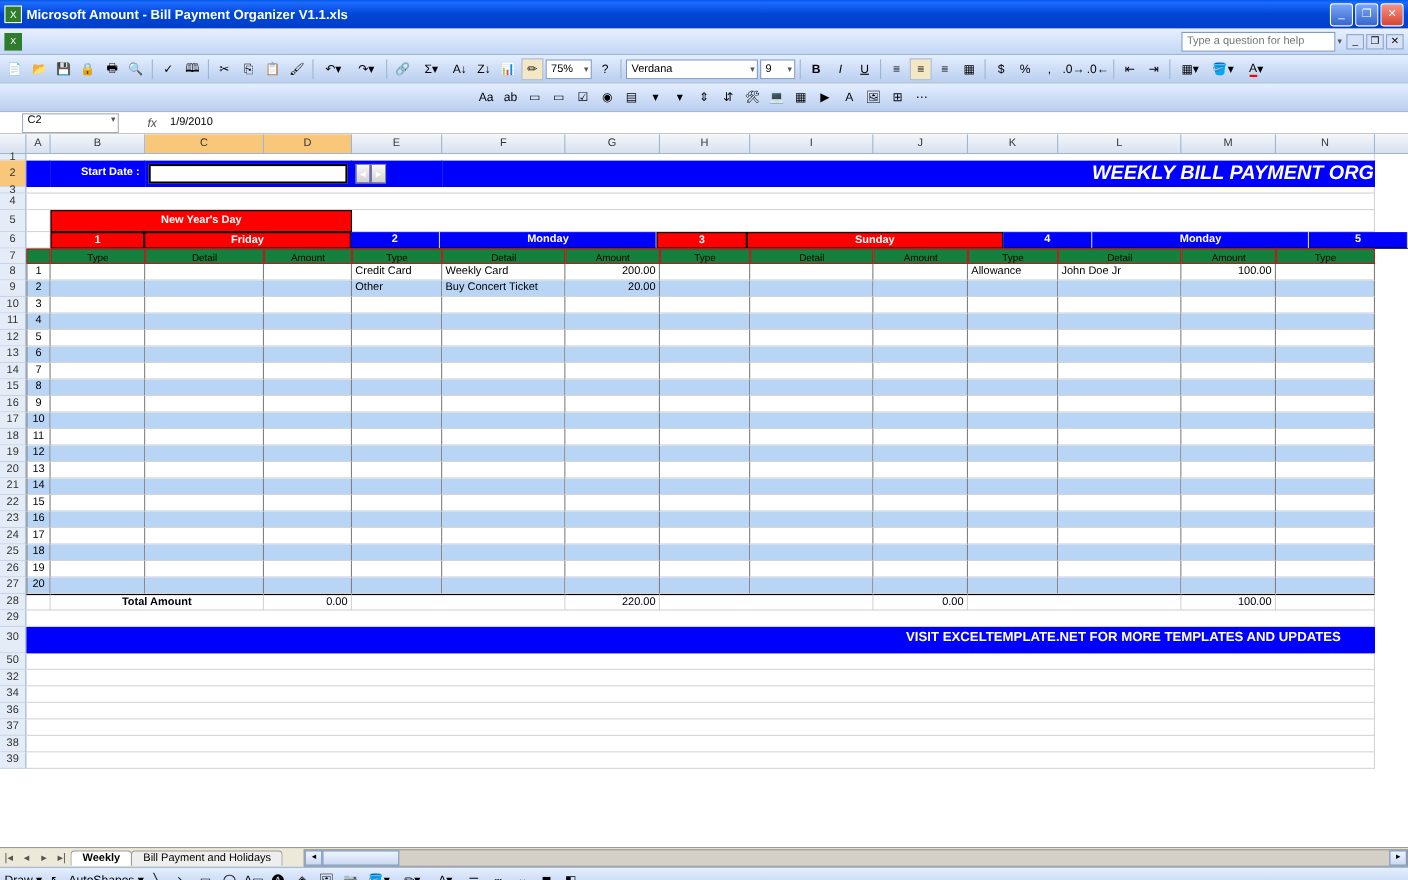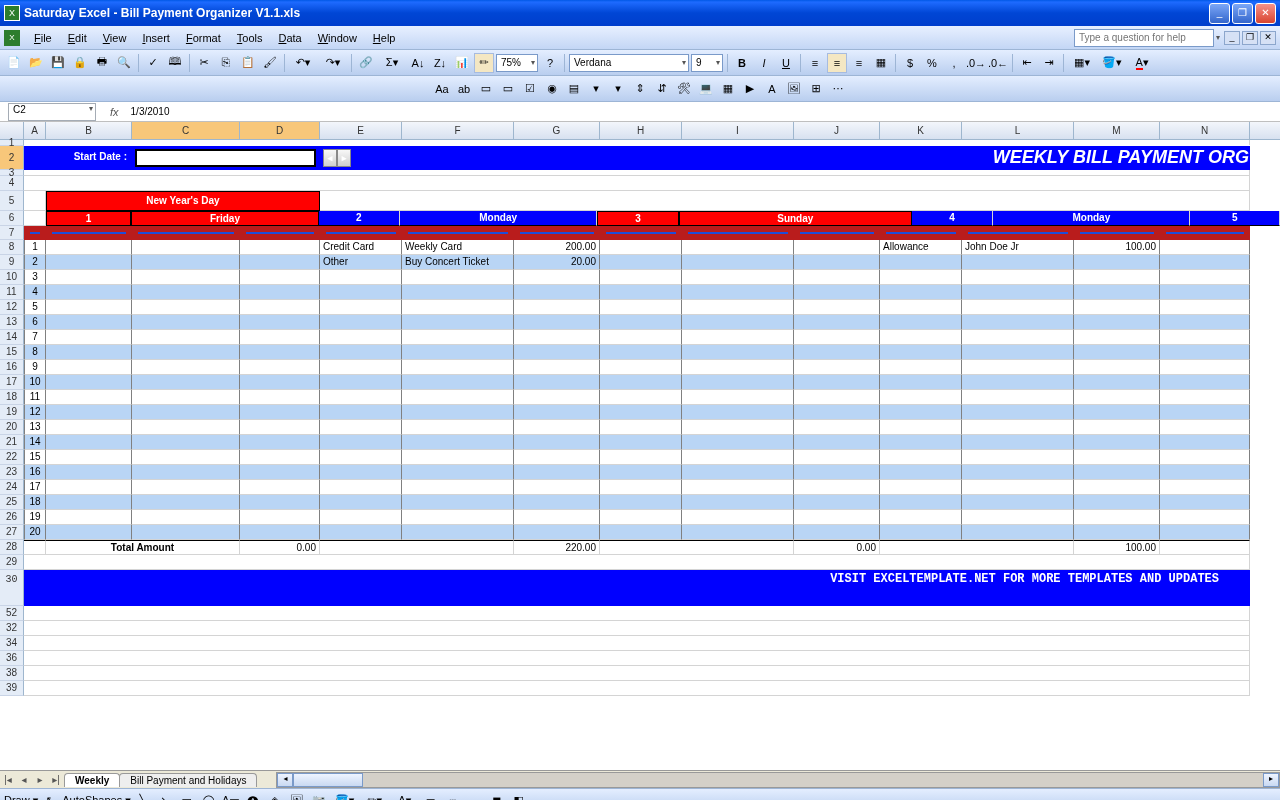--- a/index.html
+++ b/index.html
@@ -29,42 +29,42 @@
 .combo { height: 18px; border: 1px solid #7a9ac9; background: white; padding: 0 14px 0 4px; font-size: 10px; display: flex; align-items: center; position: relative; }
 .combo::after { content: "▾"; position: absolute; right: 2px; font-size: 8px; color: #555; }
 .combo.font { width: 120px; }
 .combo.size { width: 32px; }
 .combo.zoom { width: 42px; }
 
 .toolbar2 { height: 26px; background: linear-gradient(to bottom, #e4eeff, #b9ceef); border-bottom: 1px solid #9db5d5; display: flex; align-items: center; justify-content: center; gap: 2px; }
 
 
 .fbar { height: 20px; background: #fff; border-bottom: 1px solid #bfbfbf; display: flex; align-items: center; }
-.namebox { width: 88px; height: 18px; border: 1px solid #a5acb5; margin: 0 8px; padding: 0 4px; background: white; font-size: 10px; position: relative; }
+.namebox { width: 88px; height: 18px; border: 1px solid #a5acb5; margin: 0 20px; padding: 0 4px; background: white; font-size: 10px; position: relative; }
 .namebox::after { content: "▾"; position: absolute; right: 2px; font-size: 8px; color: #555; }
 .fx { padding: 0 6px; font-style: italic; color: #555; }
 .formula { flex: 1; padding-left: 6px; font-size: 10px; }
 
 
 .gridwrap { position: relative; height: 648px; background: white; overflow: hidden; }
 .colheads { display: flex; height: 18px; background: linear-gradient(to bottom, #f3f6fb, #d8e1f0); border-bottom: 1px solid #9eb6ce; }
 .corner { width: 24px; border-right: 1px solid #9eb6ce; background: linear-gradient(to bottom, #f3f6fb, #d8e1f0); }
 .colhead { border-right: 1px solid #9eb6ce; text-align: center; font-size: 10px; line-height: 17px; color: #333; cursor: pointer; }
 .colhead.sel { background: #f8c77a; }
 
 .rows { position: relative; }
 .row { display: flex; height: 15px; }
 .rowhead { width: 24px; background: linear-gradient(to bottom bottom, #f3f6fb, #d8e1f0); background: #e4ecf7; border-right: 1px solid #9eb6ce; border-bottom: 1px solid #c9d4e6; text-align: center; font-size: 10px; line-height: 14px; color: #333; cursor: pointer; }
 .rowhead.sel { background: #f8c77a; }
 .cell { border-right: 1px solid #d4d4d4; border-bottom: 1px solid #d4d4d4; overflow: hidden; padding: 0 3px; font-size: 10px; line-height: 14px; white-space: nowrap; }
 .cell.stripe { background: #b9d5f5; }
 .cell.bluehdr { background: #0000ff; color: white; font-weight: bold; text-align: center; border-bottom: none; border-right: 1px solid #0000ff; }
 .cell.redhhdr { background: #ff0000; color: white; font-weight: bold; text-align: center; border: 1px solid #000; }
 .cell.dayhdr { background: #0000ff; color: white; font-weight: bold; text-align: center; border-bottom: 1px solid #000; }
-.cell.subhdr { background: #1d4ed8; text-align: center; border: 6px solid #b91c1c; font-size: 9px; }
+.cell.subhdr { background: #15803d; text-align: center; border: 1px solid #b91c1c; font-size: 9px; }
 .cell.numcol { text-align: center; border-left: 1px solid #808080; border-right: 1px solid #808080; border-bottom: 1px solid #d4d4d4; }
 .cell.right { text-align: right; }
 .cell.bold { font-weight: bold; }
 .cell.center { text-align: center; }
 .cell.banner { font-family: Arial; font-size: 18px; font-weight: bold; font-style: italic; color: #ffffff; text-align: right; }
 .cell.totrow { border-top: 1px solid #000; }
 .startdate-input { width: 188px; height: 18px; border: 2px solid #000; background: white; text-align: center; font-size: 10px; }
 .spinbtn { width: 14px; height: 18px; background: linear-gradient(to bottom, #f8f8f8, #d0d0d0); border: 1px solid #888; text-align: center; font-size: 9px; line-height: 16px; cursor: pointer; }
 
 
@@ -80,41 +80,30 @@
 
 .drawbar { height: 24px; background: linear-gradient(to bottom, #e4eeff, #b9ceef); border-top: 1px solid #9db5d5; border-bottom: 1px solid #9db5d5; display: flex; align-items: center; padding: 0 4px; gap: 2px; font-size: 11px; }
 
 .datarow .cell { border-right: 1px solid #808080; }
 </style>
 </head>
 <body>
 
 <div class="titlebar">
   <div class="xl-icon">X</div>
-  <div class="title">Saturday Excel - Bill Payment Organizer V1.1.xls</div>
+  <div class="title">Microsoft Amount - Bill Payment Organizer V1.1.xls</div>
   <div class="winbtns">
     <div class="winbtn">_</div>
     <div class="winbtn">❐</div>
     <div class="winbtn close">✕</div>
   </div>
 </div>
 
 <div class="menurow">
   <div class="xl-icon2">X</div>
-  <div id="menus" style="display: flex;">
-      <div class="menuitem"><u>F</u>ile</div>
-      <div class="menuitem"><u>E</u>dit</div>
-      <div class="menuitem"><u>V</u>iew</div>
-      <div class="menuitem"><u>I</u>nsert</div>
-      <div class="menuitem"><u>F</u>ormat</div>
-      <div class="menuitem"><u>T</u>ools</div>
-      <div class="menuitem"><u>D</u>ata</div>
-      <div class="menuitem"><u>W</u>indow</div>
-      <div class="menuitem"><u>H</u>elp</div>
-    </div>
   <div class="spacer"></div>
   <input class="helpbox" placeholder="Type a question for help" style="">
   <span style="font-size:8px;padding:0 2px;color:#555;">▾</span>
   <div class="mdimin">_</div>
   <div class="mdimax">❐</div>
   <div class="mdiclose">✕</div>
 </div>
 
 <div class="toolbar">
   <div class="tbtn">📄</div>
@@ -194,21 +183,21 @@
   <div class="tbtn">▶</div>
   <div class="tbtn">A</div>
   <div class="tbtn">🖼</div>
   <div class="tbtn">⊞</div>
   <div class="tbtn">⋯</div>
 </div>
 
 <div class="fbar">
   <div class="namebox">C2</div>
   <div class="fx">fx</div>
-  <div class="formula">1/3/2010</div>
+  <div class="formula">1/9/2010</div>
 </div>
 
 <div class="gridwrap">
   <div class="colheads" id="colheads">
     <div class="corner"></div>
   <div class="colhead" style="width: 22px;">A</div>
       <div class="colhead" style="width: 86px;">B</div>
       <div class="colhead sel" style="width: 108px;">C</div>
       <div class="colhead sel" style="width: 80px;">D</div>
       <div class="colhead" style="width: 82px;">E</div>
@@ -634,38 +623,42 @@
         <div class="cell totrow" style="width: 194px;"></div>
         <div class="cell right totrow" style="width: 86px;">0.00</div>
         <div class="cell totrow" style="width: 194px;"></div>
         <div class="cell right totrow" style="width: 86px;">100.00</div>
         <div class="cell totrow" style="width: 90px;"></div>
       </div>
       <div class="row">
         <div class="rowhead">29</div>
         <div class="cell " style="width: 1226px;"></div>
       </div>
-      <div class="row" style="height: 36px; font-family: Liberation Mono, monospace;">
+      <div class="row" style="height: 24px;">
         <div class="rowhead" style="line-height: 19px;">30</div>
         <div class="cell bluehdr" style="width: 1226px; text-align: right; padding-right: 30px; font-size: 12px; line-height: 18px;">VISIT EXCELTEMPLATE.NET FOR MORE TEMPLATES AND UPDATES</div>
       </div>
       <div class="row">
-        <div class="rowhead">52</div>
+        <div class="rowhead">50</div>
         <div class="cell " style="width: 1226px;"></div>
       </div>
       <div class="row">
         <div class="rowhead">32</div>
         <div class="cell " style="width: 1226px;"></div>
       </div>
       <div class="row">
         <div class="rowhead">34</div>
         <div class="cell " style="width: 1226px;"></div>
       </div>
       <div class="row">
         <div class="rowhead">36</div>
+        <div class="cell " style="width: 1226px;"></div>
+      </div>
+      <div class="row">
+        <div class="rowhead">37</div>
         <div class="cell " style="width: 1226px;"></div>
       </div>
       <div class="row">
         <div class="rowhead">38</div>
         <div class="cell " style="width: 1226px;"></div>
       </div>
       <div class="row">
         <div class="rowhead">39</div>
         <div class="cell " style="width: 1226px;"></div>
       </div>

